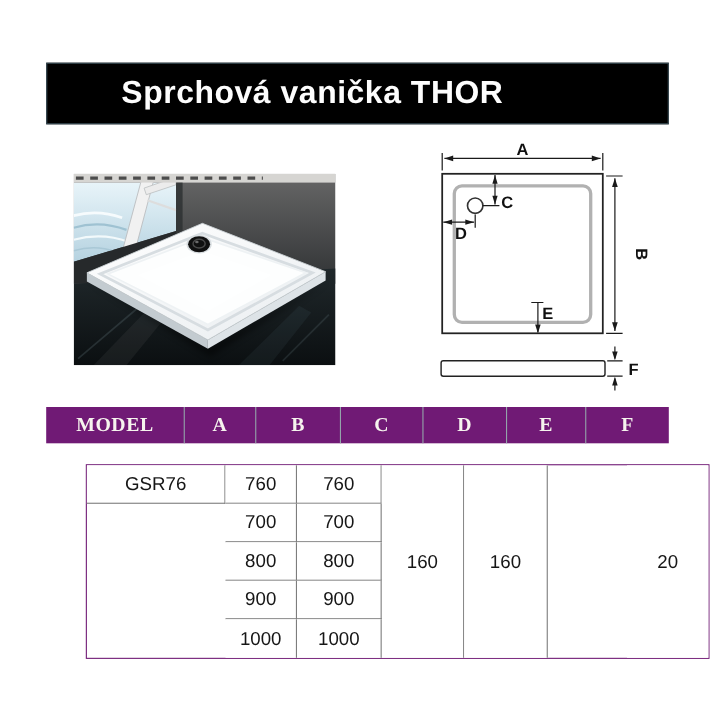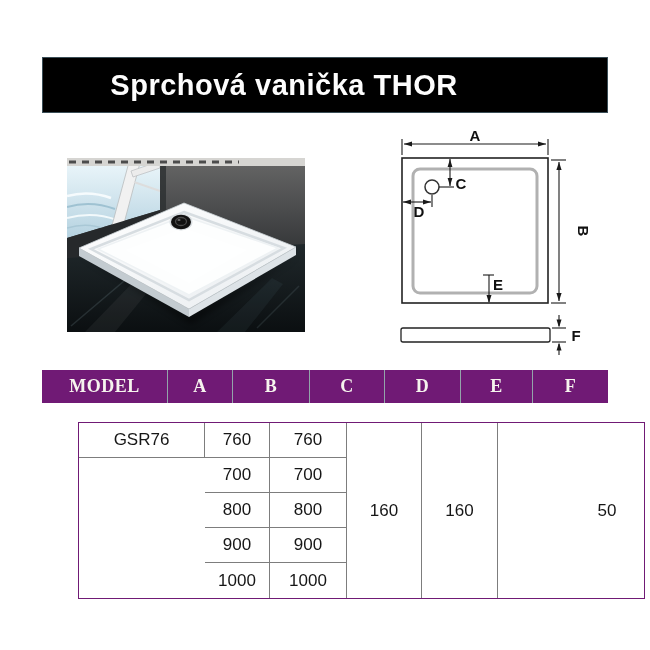--- a/index.html
+++ b/index.html
@@ -195,21 +195,21 @@
 </div>
 
 <div class="tbody">
 
   <div class="cell" style="grid-row:1;grid-column:1">GSR76</div>
   <div class="cell" style="grid-row:1;grid-column:2">760</div>
   <div class="cell" style="grid-row:1;grid-column:3">760</div>
 
   <div class="cell merged" style="grid-column:4">160</div>
   <div class="cell merged" style="grid-column:5">160</div>
-  <div class="cell merged lastcol" style="grid-column:7">50</div>
+  <div class="cell merged lastcol" style="grid-column:7">20</div>
 
   <div class="cell" style="grid-row:2;grid-column:2">700</div>
   <div class="cell" style="grid-row:2;grid-column:3">700</div>
 
   <div class="cell" style="grid-row:3;grid-column:2">800</div>
   <div class="cell" style="grid-row:3;grid-column:3">800</div>
 
   <div class="cell" style="grid-row:4;grid-column:2">900</div>
   <div class="cell" style="grid-row:4;grid-column:3">900</div>
 

